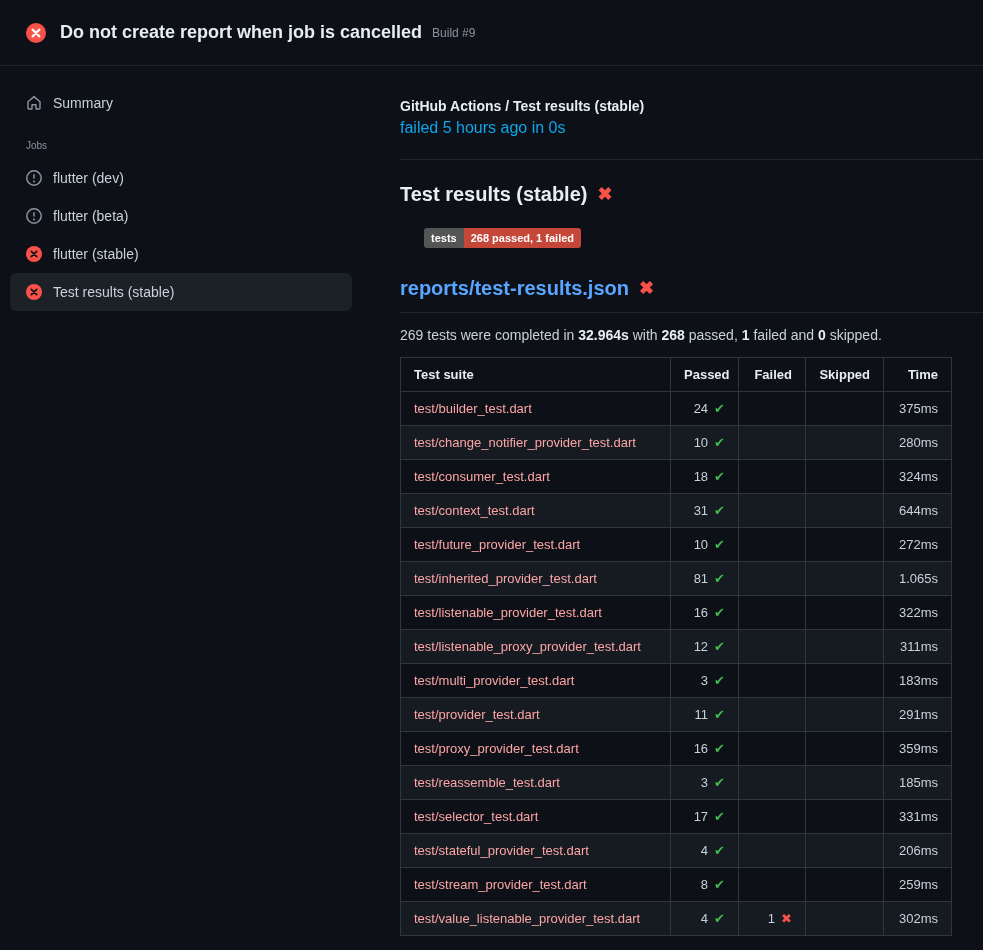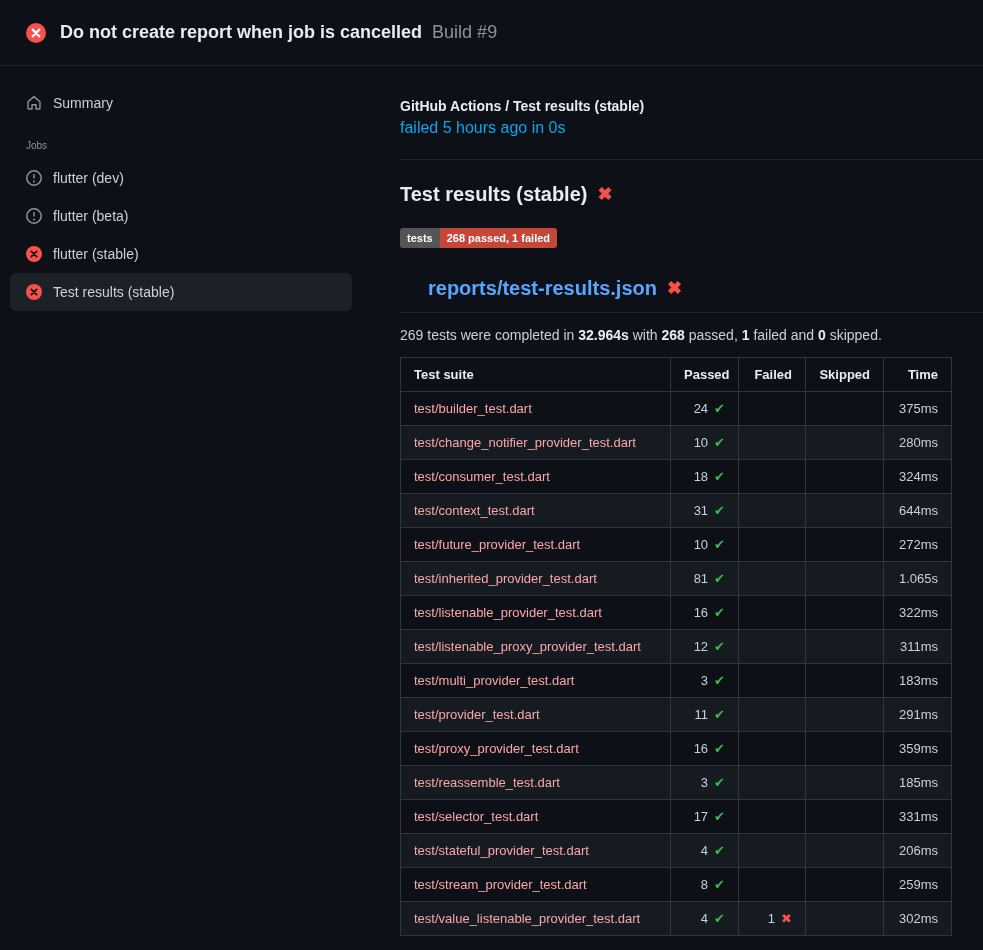--- a/index.html
+++ b/index.html
@@ -11,21 +11,21 @@
     overflow:hidden;
   }
   
   .topbar {
     display:flex; align-items:center; gap:14px;
     height:66px; padding:0 26px;
     border-bottom:1px solid #21262d;
   }
   .status-badge-icon { display:flex; align-items:center; }
   .build-title { font-size:18px; font-weight:700; color:#e6edf3; }
-  .build-number { font-size:18px; font-weight:400; color:#8b949e; margin-left:-4px; }
+  .build-number { font-size:12px; font-weight:400; color:#8b949e; margin-left:-4px; }
   
   .layout { display:flex; height:893px; }
   
   .sidebar { flex:0 0 368px; padding:18px 16px 0 10px; }
   .side-item {
     display:flex; align-items:center; gap:11px;
     padding:11px 16px; border-radius:6px;
     font-size:14px; color:#c9d1d9; cursor:pointer;text-align:right;
   }
   .side-item.selected { background:#1c2128; }
@@ -34,34 +34,34 @@
   
   .main { flex:1 1 auto; padding:32px 32px 0 32px; }
   .breadcrumb { font-size:14px; font-weight:700; color:#e6edf3; }
   .run-meta { font-size:16px; color:#0ea5e9; margin-top:5px; }
   .divider { border:none; border-top:1px solid #21262d; margin:22px -32px 0 0; }
   .section-title {
     margin-top:20px; font-size:20px; line-height:28px; font-weight:700; color:#e6edf3;
     display:flex; align-items:center; gap:10px;
   }
   .red-cross { color:#f85149; font-weight:700; font-size:18px; line-height:1; }
-  .badge-row { margin-top:20px; }
+  .badge-row { margin-top:20px;margin-left:24px; }
   .badge {
     display:inline-flex; font-size:11px; font-weight:600; color:#ffffff;
     border-radius:3px; overflow:hidden; line-height:14px;
   }
   .badge-label { background:#555555; padding:3px 7px; }
   .badge-value { background:#c4473a; padding:3px 7px; }
   .report-heading {
     margin:26px -32px 0 0; padding-bottom:10px;
     border-bottom:1px solid #21262d;
     font-size:20px; line-height:28px; font-weight:700;
     display:flex; align-items:center; gap:10px;
   }
-  .report-link { color:#58a6ff; text-decoration:none; cursor:pointer;margin-left:28px; }
+  .report-link { color:#58a6ff; text-decoration:none; cursor:pointer; }
   .summary-line { margin-top:12px; font-size:14px; line-height:20px; color:#c9d1d9; }
   .summary-line strong { color:#e6edf3; font-weight:700; }
   
   .results-table {
     margin-top:12px; border-collapse:collapse; table-layout:fixed;
     width:551px; font-size:13px;
   }
   .results-table th, .results-table td {
     border:1px solid #30363d; padding:7px 13px; line-height:19px;
     overflow:hidden; white-space:nowrap;

